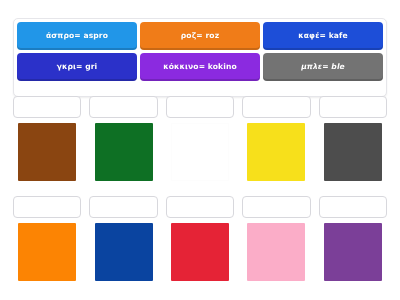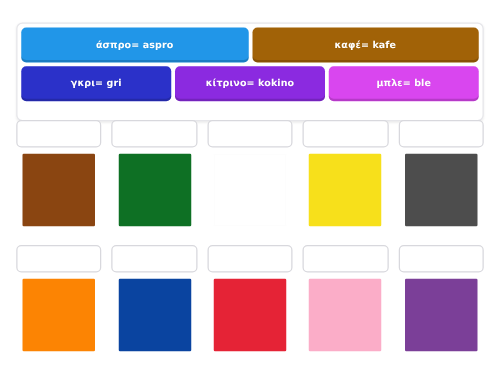--- a/index.html
+++ b/index.html
@@ -106,27 +106,28 @@
 </style>
 </head>
 <body>
 
 <div id="app">
 
   <div class="wordbank">
 
     <div class="wb-row">
       <div class="tile" style="background-color: rgb(33, 150, 232);">άσπρο= aspro</div>
-      <div class="tile" style="background-color: #a16207;">καφέ= kafe</div>
+      <div class="tile" style="background-color: rgb(240, 124, 24);">ροζ= roz</div>
+      <div class="tile" style="background-color: #1d4ed8;">καφέ= kafe</div>
     </div>
 
     <div class="wb-row">
       <div class="tile" style="background-color: rgb(43, 49, 201);">γκρι= gri</div>
-      <div class="tile" style="background-color: rgb(139, 42, 224);">κίτρινο= kokino</div>
-      <div class="tile" style="background-color: #d946ef;">μπλε= ble</div>
+      <div class="tile" style="background-color: rgb(139, 42, 224);">κόκκινο= kokino</div>
+      <div class="tile" style="background-color: #737373; font-style: italic;">μπλε= ble</div>
     </div>
 
   </div>
 
   <div class="answer-row row1">
 
     <div class="answer-cell">
       <div class="dropzone"></div>
       <div class="swatch" style="background-color: rgb(138, 69, 17);"></div>
     </div>

